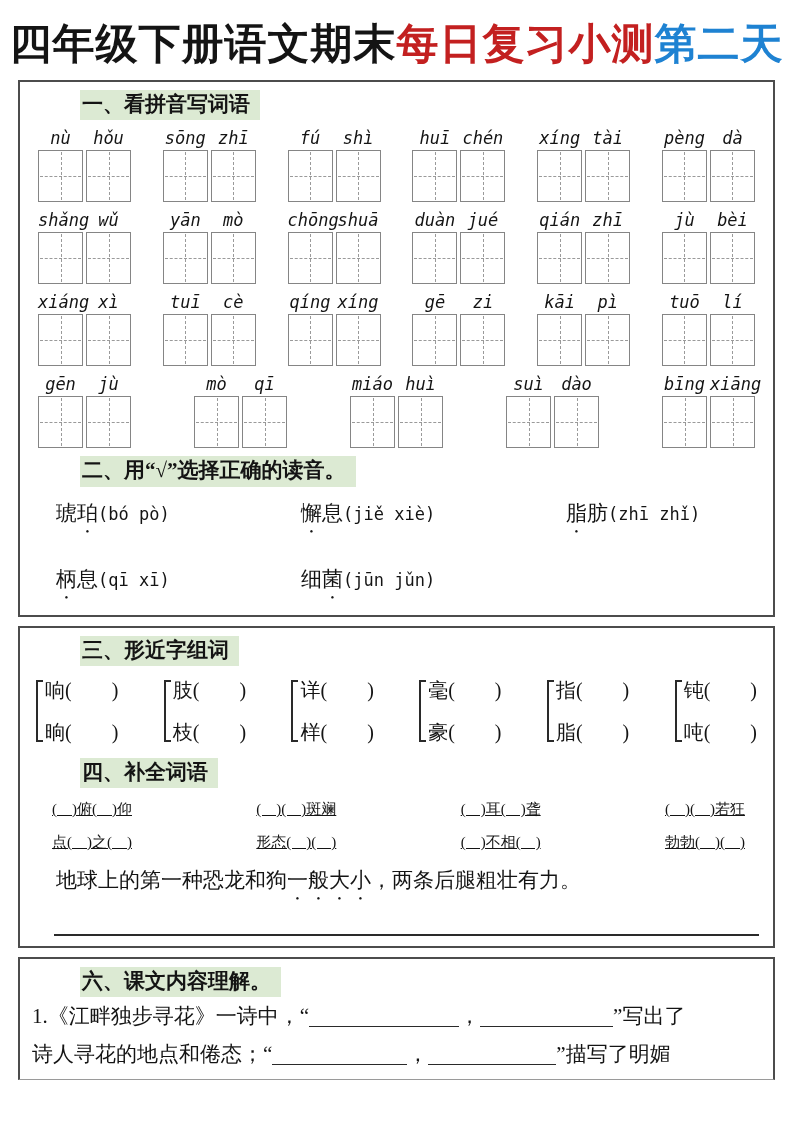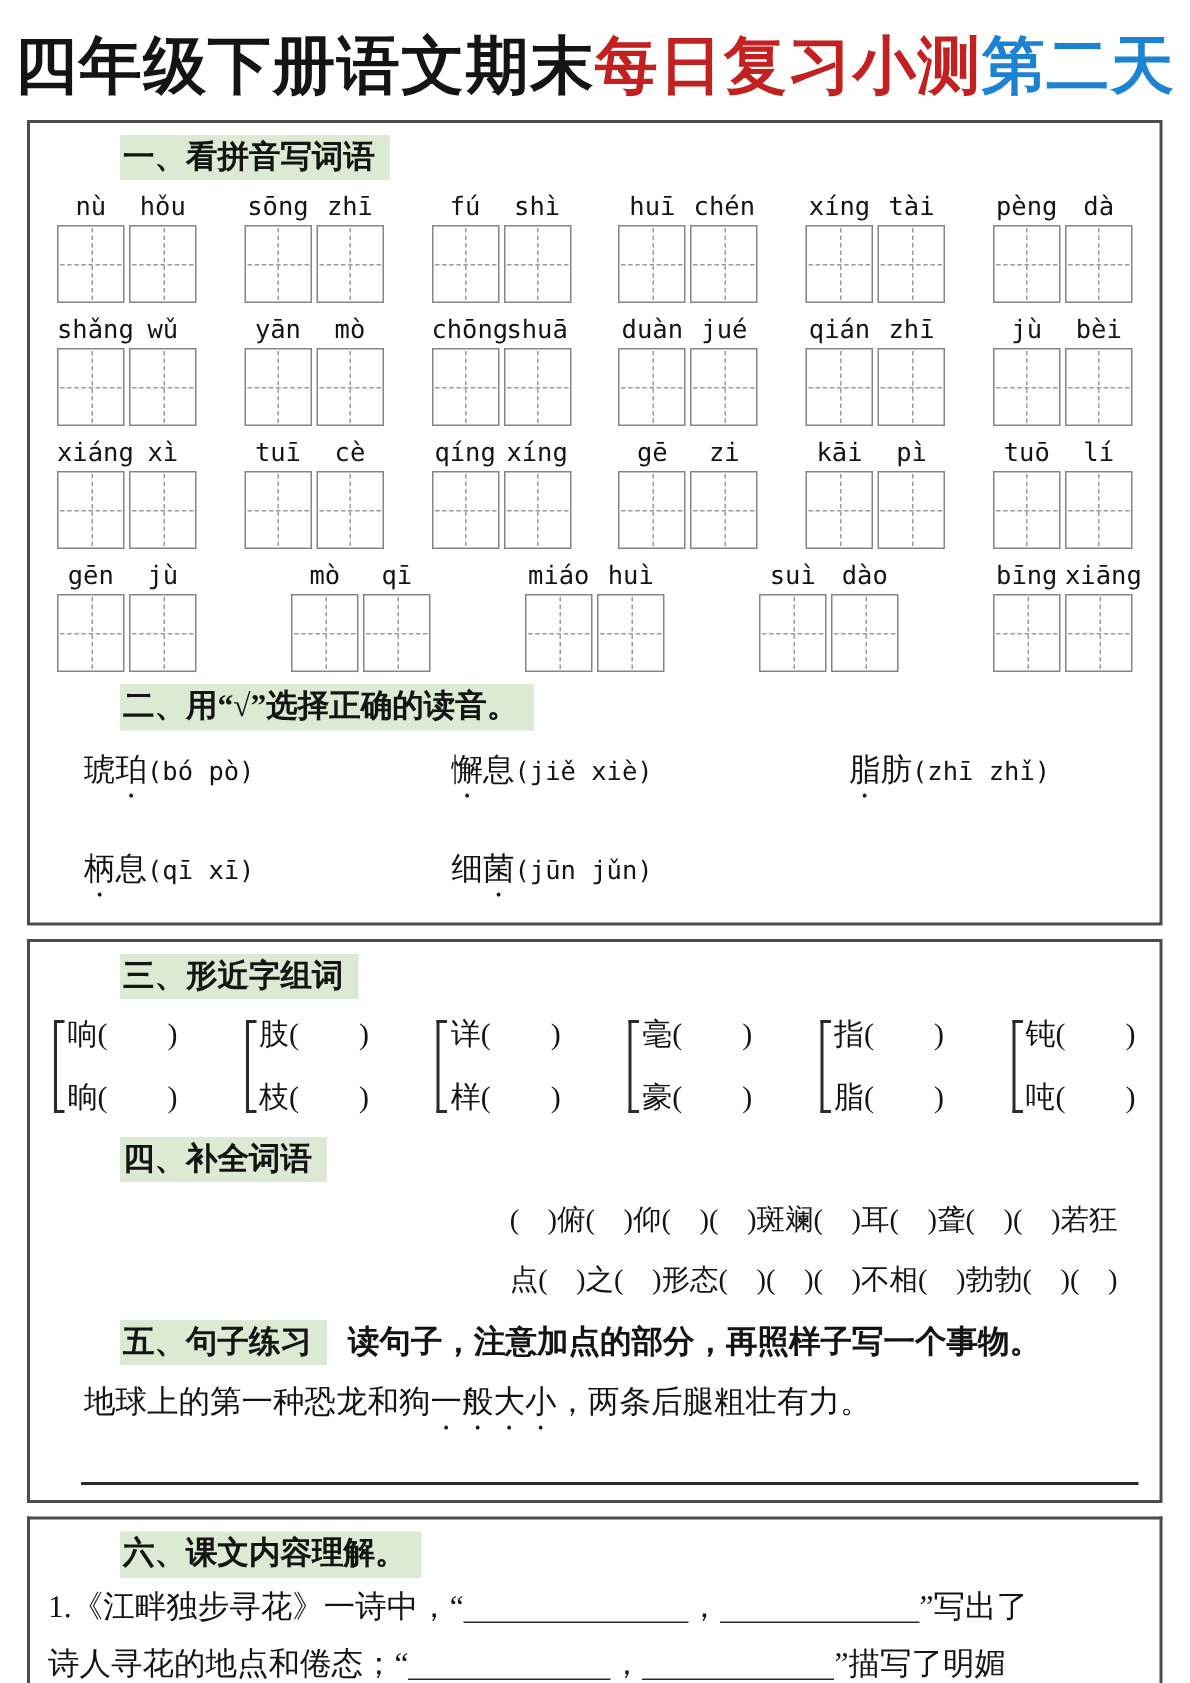--- a/index.html
+++ b/index.html
@@ -18,21 +18,21 @@
     border:2px solid #4c4c4c;margin:0 18px 9px;padding:8px 12px 6px;
     background:#fff;
   }
   .box:last-of-type{border-bottom:1px solid #9a9a9a;}
   .sec-head{
     display:inline-block;background:#dcead3;font-weight:bold;font-size:21px;
     padding:1px 10px 2px 2px;line-height:1.3;margin-left:48px;
   }
   
   .prow{display:flex;justify-content:space-between;padding:0 6px;margin:8px 0 8px;}
-  .pg{display:flex;flex-direction:column;align-items:flex-end;}
+  .pg{display:flex;flex-direction:column;align-items:flex-end;font-style:italic;}
   .pl{display:flex;gap:3px;}
   .py{
     width:45px;text-align:center;font-family:"DejaVu Sans Mono","Liberation Mono",monospace;
     font-size:17px;line-height:20px;white-space:nowrap;
   }
   .pb{display:flex;gap:3px;margin-top:2px;}
   .tzg{width:45px;height:52px;border:1.5px solid #858585;position:relative;background:#fff;box-sizing:border-box;}
   .tzg::before{content:"";position:absolute;left:1px;right:1px;top:50%;border-top:1px dashed #9a9a9a;}
   .tzg::after{content:"";position:absolute;top:1px;bottom:1px;left:50%;border-left:1px dashed #9a9a9a;}
   
@@ -46,21 +46,21 @@
   
   .s3row{display:flex;justify-content:space-between;padding:0 4px;margin:12px 0 14px;}
   .s3g{display:flex;align-items:center;}
   .brace{
     width:7px;height:62px;border-left:2px solid #2a2a2a;border-top:2px solid #2a2a2a;
     border-bottom:2px solid #2a2a2a;margin-right:2px;box-sizing:border-box;
   }
   .s3lines{display:flex;flex-direction:column;justify-content:space-between;height:66px;}
   .s3line{font-size:20px;white-space:nowrap;line-height:1.2;}
   
-  .s4row{display:flex;justify-content:flex-end;padding:0 16px 0 20px;margin:12px 0 14px;font-size:19px;white-space:nowrap;}
+  .s4row{display:flex;justify-content:space-between;padding:0 16px 0 20px;margin:12px 0 14px;font-size:15px;white-space:nowrap;text-decoration:underline;}
   
   .s5line{margin-top:4px;}
   .s5instr{font-weight:bold;font-size:21px;margin-left:14px;}
   .s5sentence{margin:10px 0 0 24px;font-size:21px;}
   .ansline{border-bottom:2px solid #2a2a2a;height:30px;margin:0 2px 4px 22px;}
   
   .s6 p{margin:0;font-size:21px;line-height:38px;}
   .blank{display:inline-block;border-bottom:1.5px solid #2a2a2a;height:22px;vertical-align:-4px;}
   .b150{width:150px;} .b140{width:133px;} .b135{width:135px;} .b128{width:128px;}
 </style>
@@ -378,23 +378,20 @@
     <span>(　)耳(　)聋</span>
     <span>(　)(　)若狂</span>
   </div>
   <div class="s4row">
     <span>点(　)之(　)</span>
     <span>形态(　)(　)</span>
     <span>(　)不相(　)</span>
     <span>勃勃(　)(　)</span>
   </div>
 
-  <div class="s5line">
-    <span class="sec-head">五、句子练习</span><span class="s5instr">读句子，注意加点的部分，再照样子写一个事物。</span>
-  </div>
   <div class="s5sentence">
     <span>地球上的第一种恐龙和狗</span><span class="dotted">一般大小</span><span>，两条后腿粗壮有力。</span>
   </div>
   <div class="ansline"></div>
 </div>
 
 <div class="box s6">
   <div><span class="sec-head">六、课文内容理解。</span></div>
   <p><span>1.《江畔独步寻花》一诗中，“</span><span class="blank b150"></span><span>，</span><span class="blank b140"></span><span>”写出了</span></p>
   <p><span>诗人寻花的地点和倦态；“</span><span class="blank b135"></span><span>，</span><span class="blank b128"></span><span>”描写了明媚</span></p>

